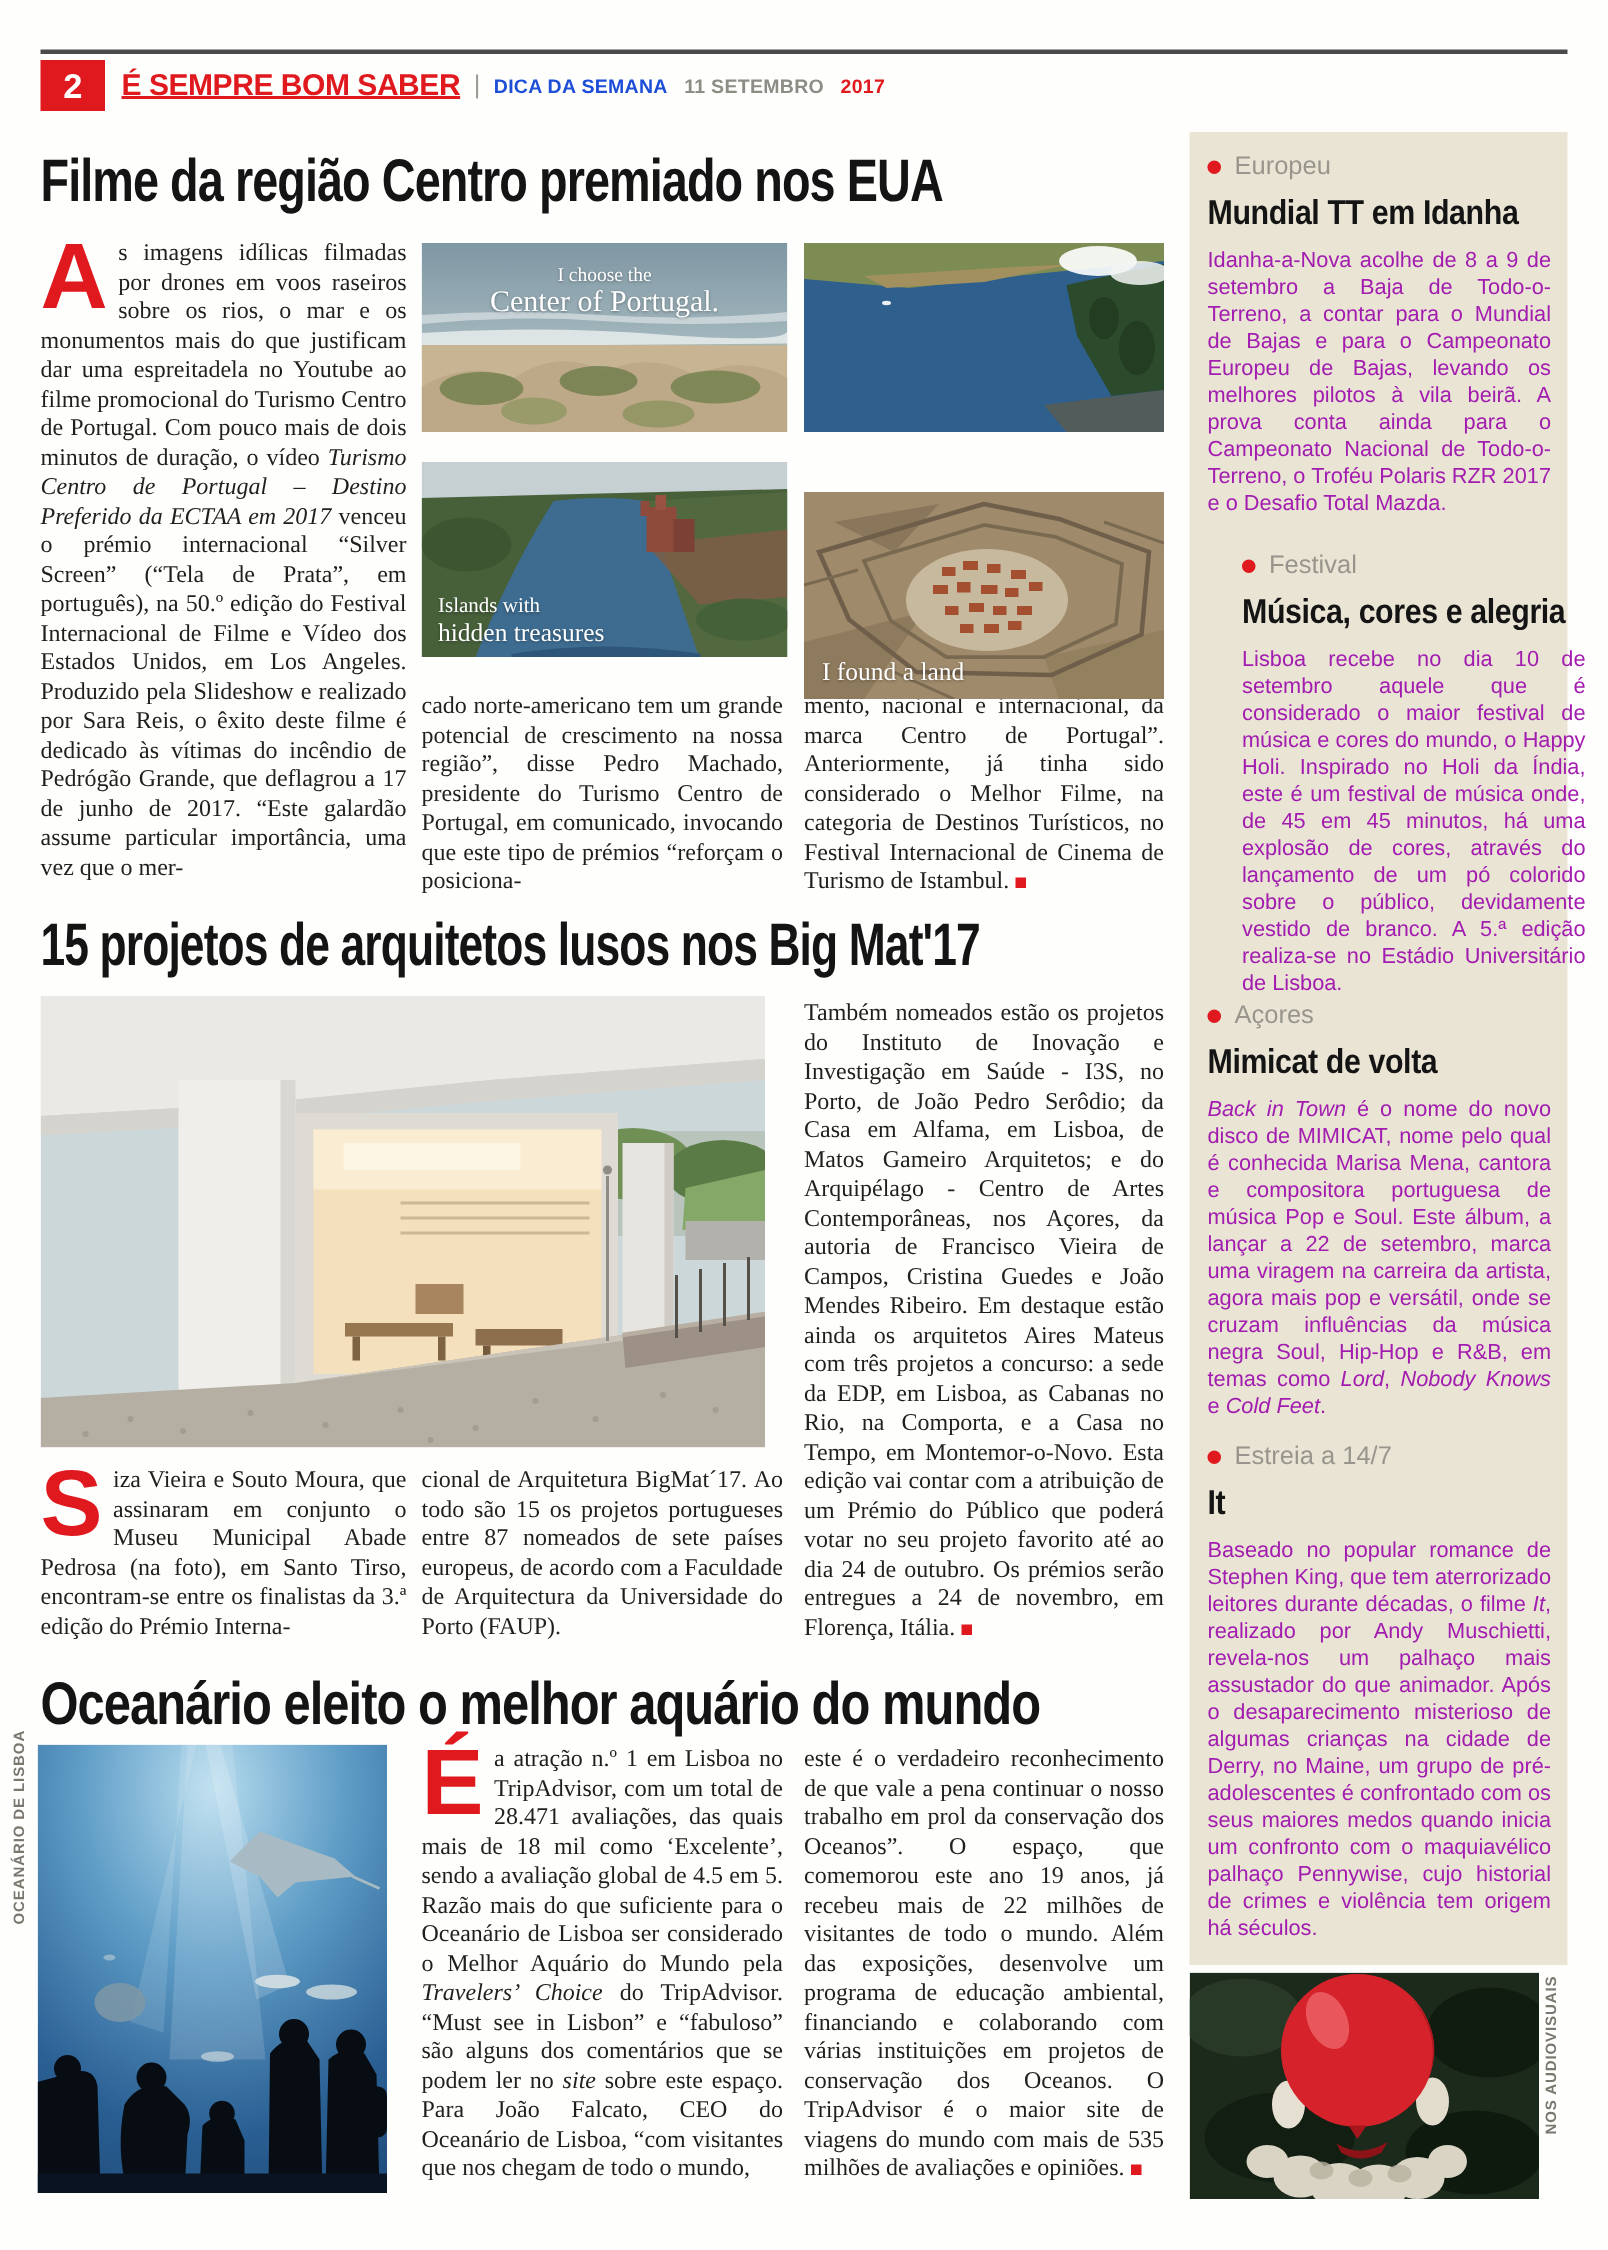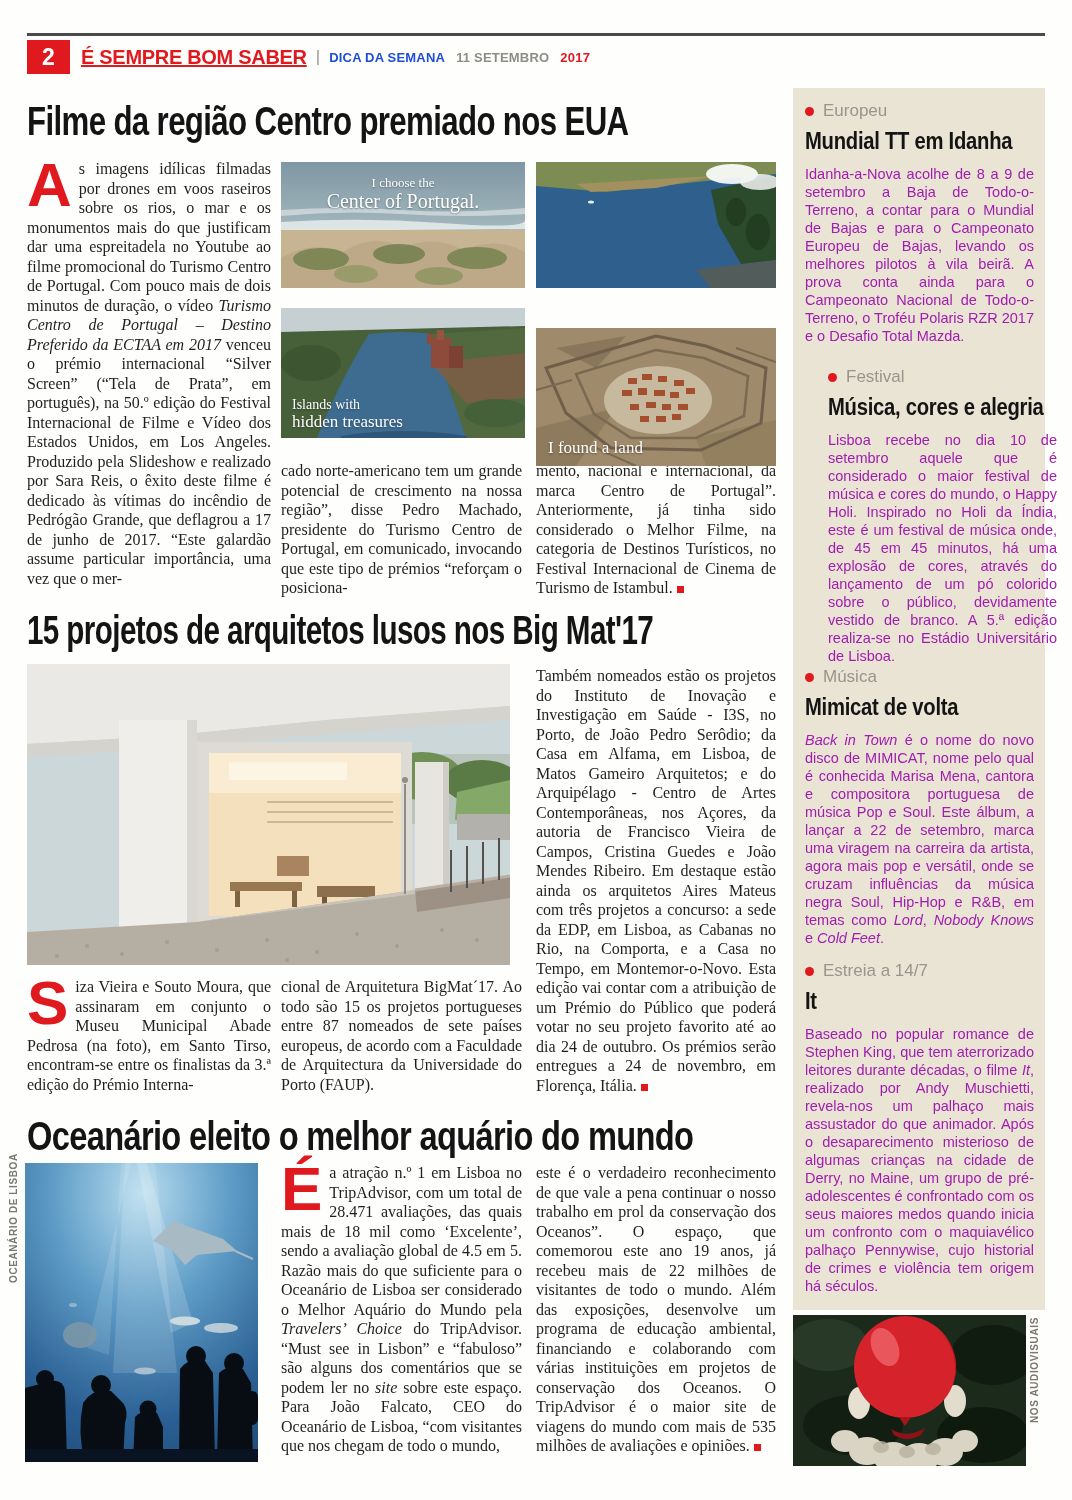--- a/index.html
+++ b/index.html
@@ -287,21 +287,21 @@
       <span class="bullet"></span>
       <span>Festival</span>
     </div>
     <div class="sb-title">Música, cores e alegria</div>
     <div class="sb-body">Lisboa recebe no dia 10 de setembro aquele que é considerado o maior festival de música e cores do mundo, o Happy Holi. Inspirado no Holi da Índia, este é um festival de música onde, de 45 em 45 minutos, há uma explosão de cores, através do lançamento de um pó colorido sobre o público, devidamente vestido de branco. A 5.ª edição realiza-se no Estádio Universitário de Lisboa.</div>
   </div>
 
   <div class="sb-section" style="top:668px;">
     <div class="sb-label">
       <span class="bullet"></span>
-      <span>Música</span>
+      <span>Açores</span>
     </div>
     <div class="sb-title">Mimicat de volta</div>
     <div class="sb-body"><i>Back in Town</i> é o nome do novo disco de MIMICAT, nome pelo qual é conhecida Marisa Mena, cantora e compositora portuguesa de música Pop e Soul. Este álbum, a lançar a 22 de setembro, marca uma viragem na carreira da artista, agora mais pop e versátil, onde se cruzam influências da música negra Soul, Hip-Hop e R&amp;B, em temas como <i>Lord</i>, <i>Nobody Knows</i> e <i>Cold Feet</i>.</div>
   </div>
 
   <div class="sb-section" style="top:962px;">
     <div class="sb-label">
       <span class="bullet"></span>
       <span>Estreia a 14/7</span>
     </div>

